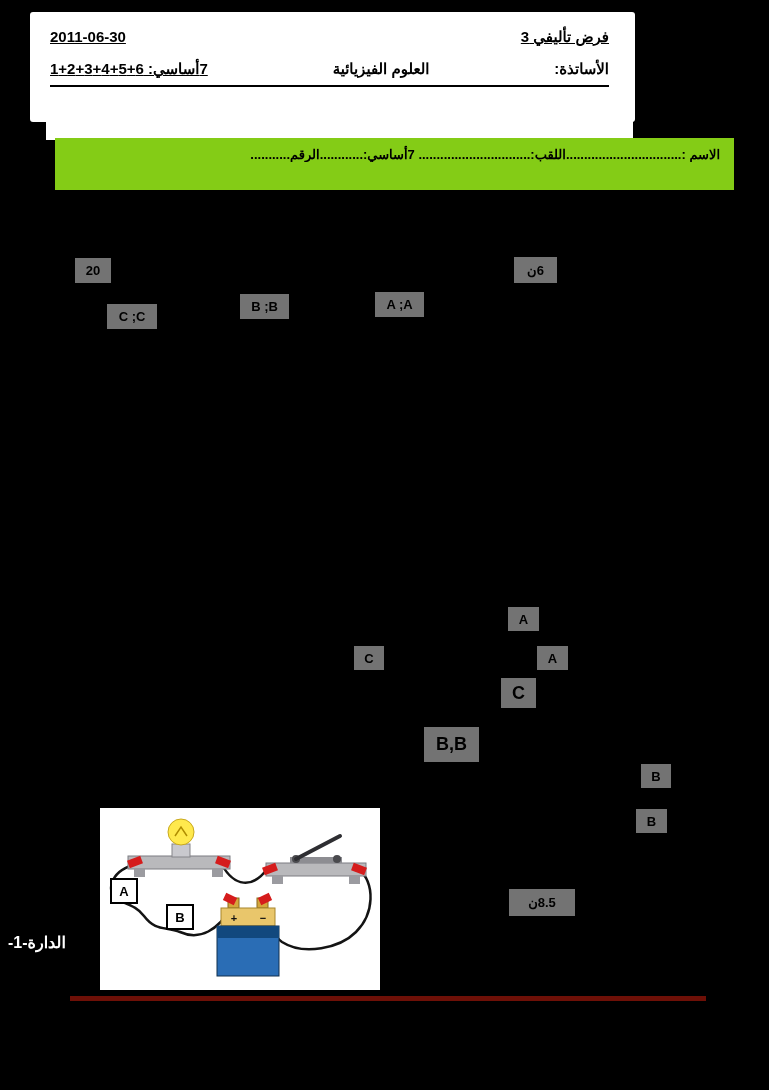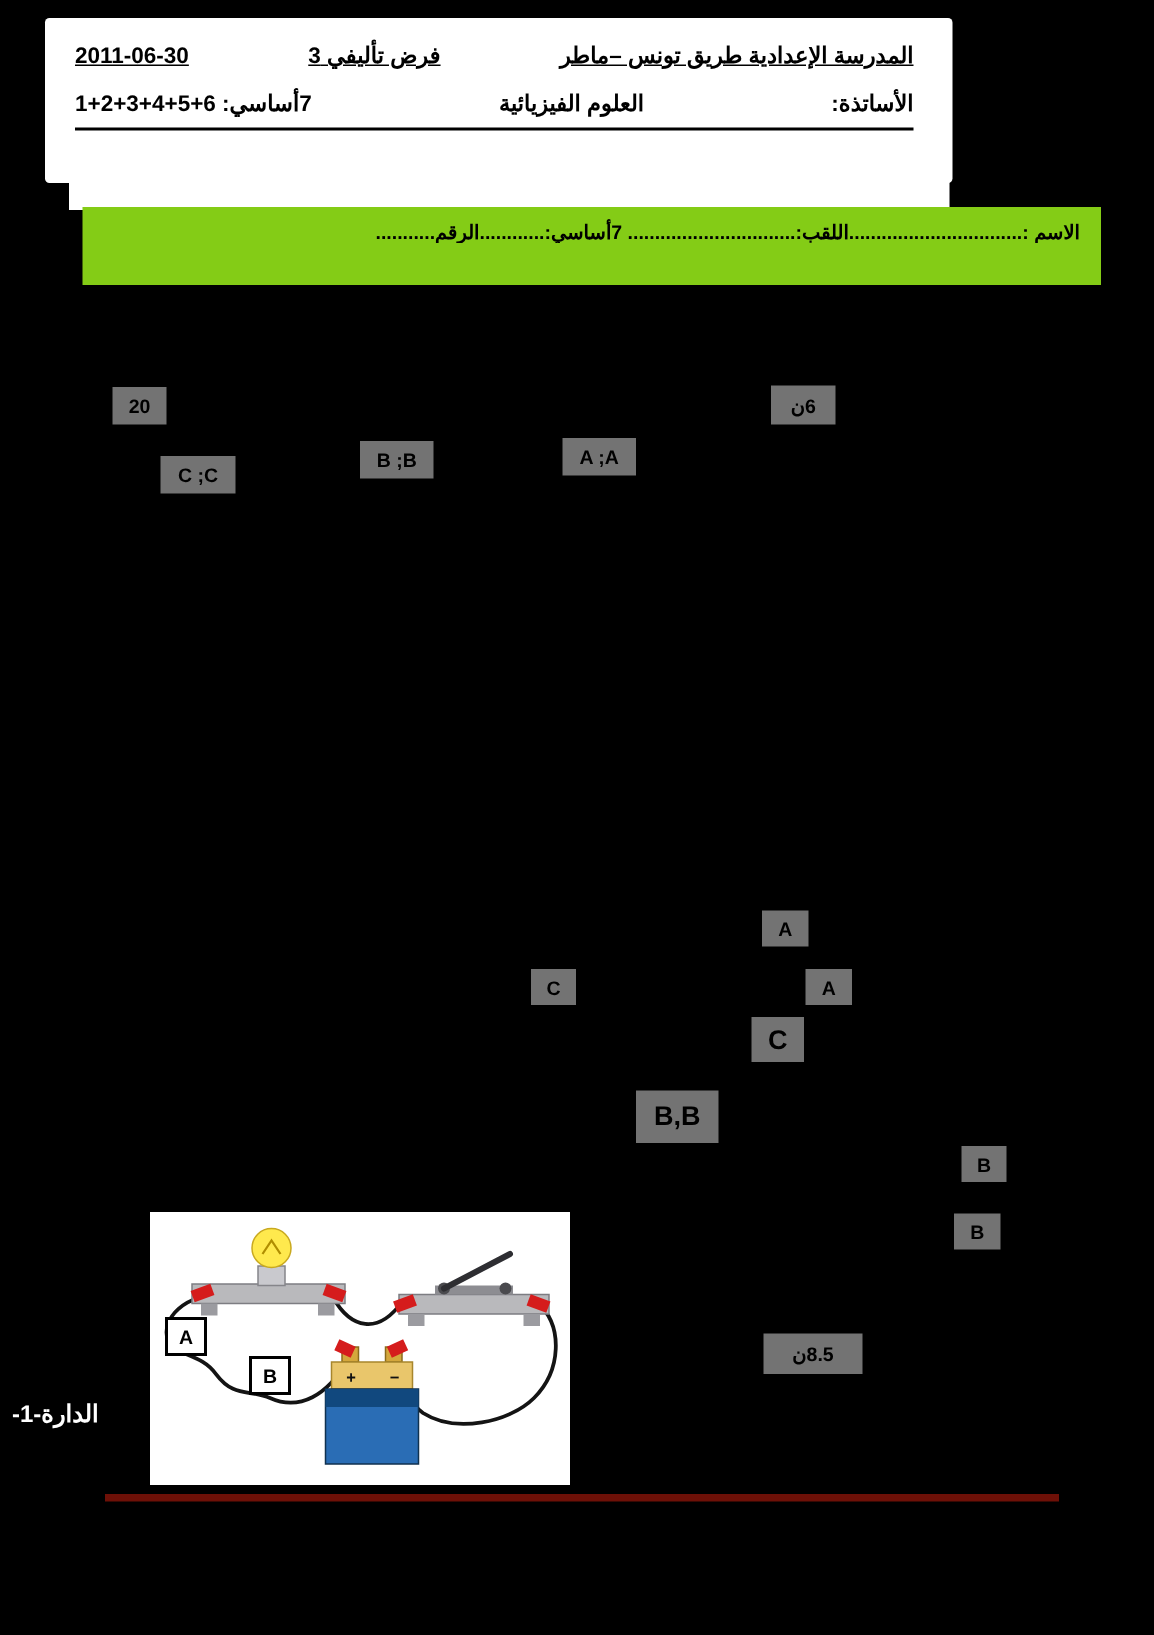--- a/index.html
+++ b/index.html
@@ -14,21 +14,21 @@
   .name-box{position:absolute;left:55px;top:138px;width:679px;height:52px;background:#84cc16;}
   .curl{position:absolute;width:26px;height:26px;}
   .curl.left{left:28px;top:6px;}
   .curl.right{left:612px;top:0px;}
 
   .header-inner{padding:16px 26px 0 20px;direction:rtl;}
   .header-row{display:flex;justify-content:space-between;align-items:baseline;font-weight:bold;font-size:15px;}
   .header-row.first > span{text-decoration:underline;}
   .header-row.second{margin-top:14px;padding-bottom:7px;border-bottom:2px solid #000;}
   .ltr{direction:ltr;unicode-bidi:isolate;}
-  .u{}
+  .u{text-decoration:underline;}
 
   .student-line{padding:9px 14px 0 10px;direction:rtl;font-weight:bold;font-size:13px;white-space:nowrap;overflow:hidden;}
 
   
   .abox{
     position:absolute;background:#737373;color:#000;display:flex;align-items:center;justify-content:center;
     font-weight:bold;font-size:13px;
   }
   .abox.big{font-size:18px;}
   .rtl{direction:rtl;}
@@ -72,21 +72,20 @@
   <svg class="curl left" viewBox="0 0 26 26">
     <path d="M24 4 C10 0 2 8 4 17 C6 24 14 25 18 20 C21 16 19 11 14 12" fill="none" stroke="#000" stroke-width="4" stroke-linecap="round"></path>
   </svg>
   <svg class="curl right" viewBox="0 0 26 26">
     <path d="M2 4 C16 0 24 8 22 17 C20 24 12 25 8 20 C5 16 7 11 12 12" fill="none" stroke="#000" stroke-width="4" stroke-linecap="round"></path>
   </svg>
 
   <div class="scroll-banner">
     <div class="header-inner">
       <div class="header-row first">
-        <span>المدرسة الإعدادية طريق تونس –ماطر</span>
         <span>فرض تأليفي 3</span>
         <span class="ltr">2011-06-30</span>
       </div>
       <div class="header-row second">
         <span>الأساتذة:</span>
         <span>العلوم الفيزيائية</span>
         <span class="u">7أساسي: 6+5+4+3+2+1</span>
       </div>
     </div>
   </div>

